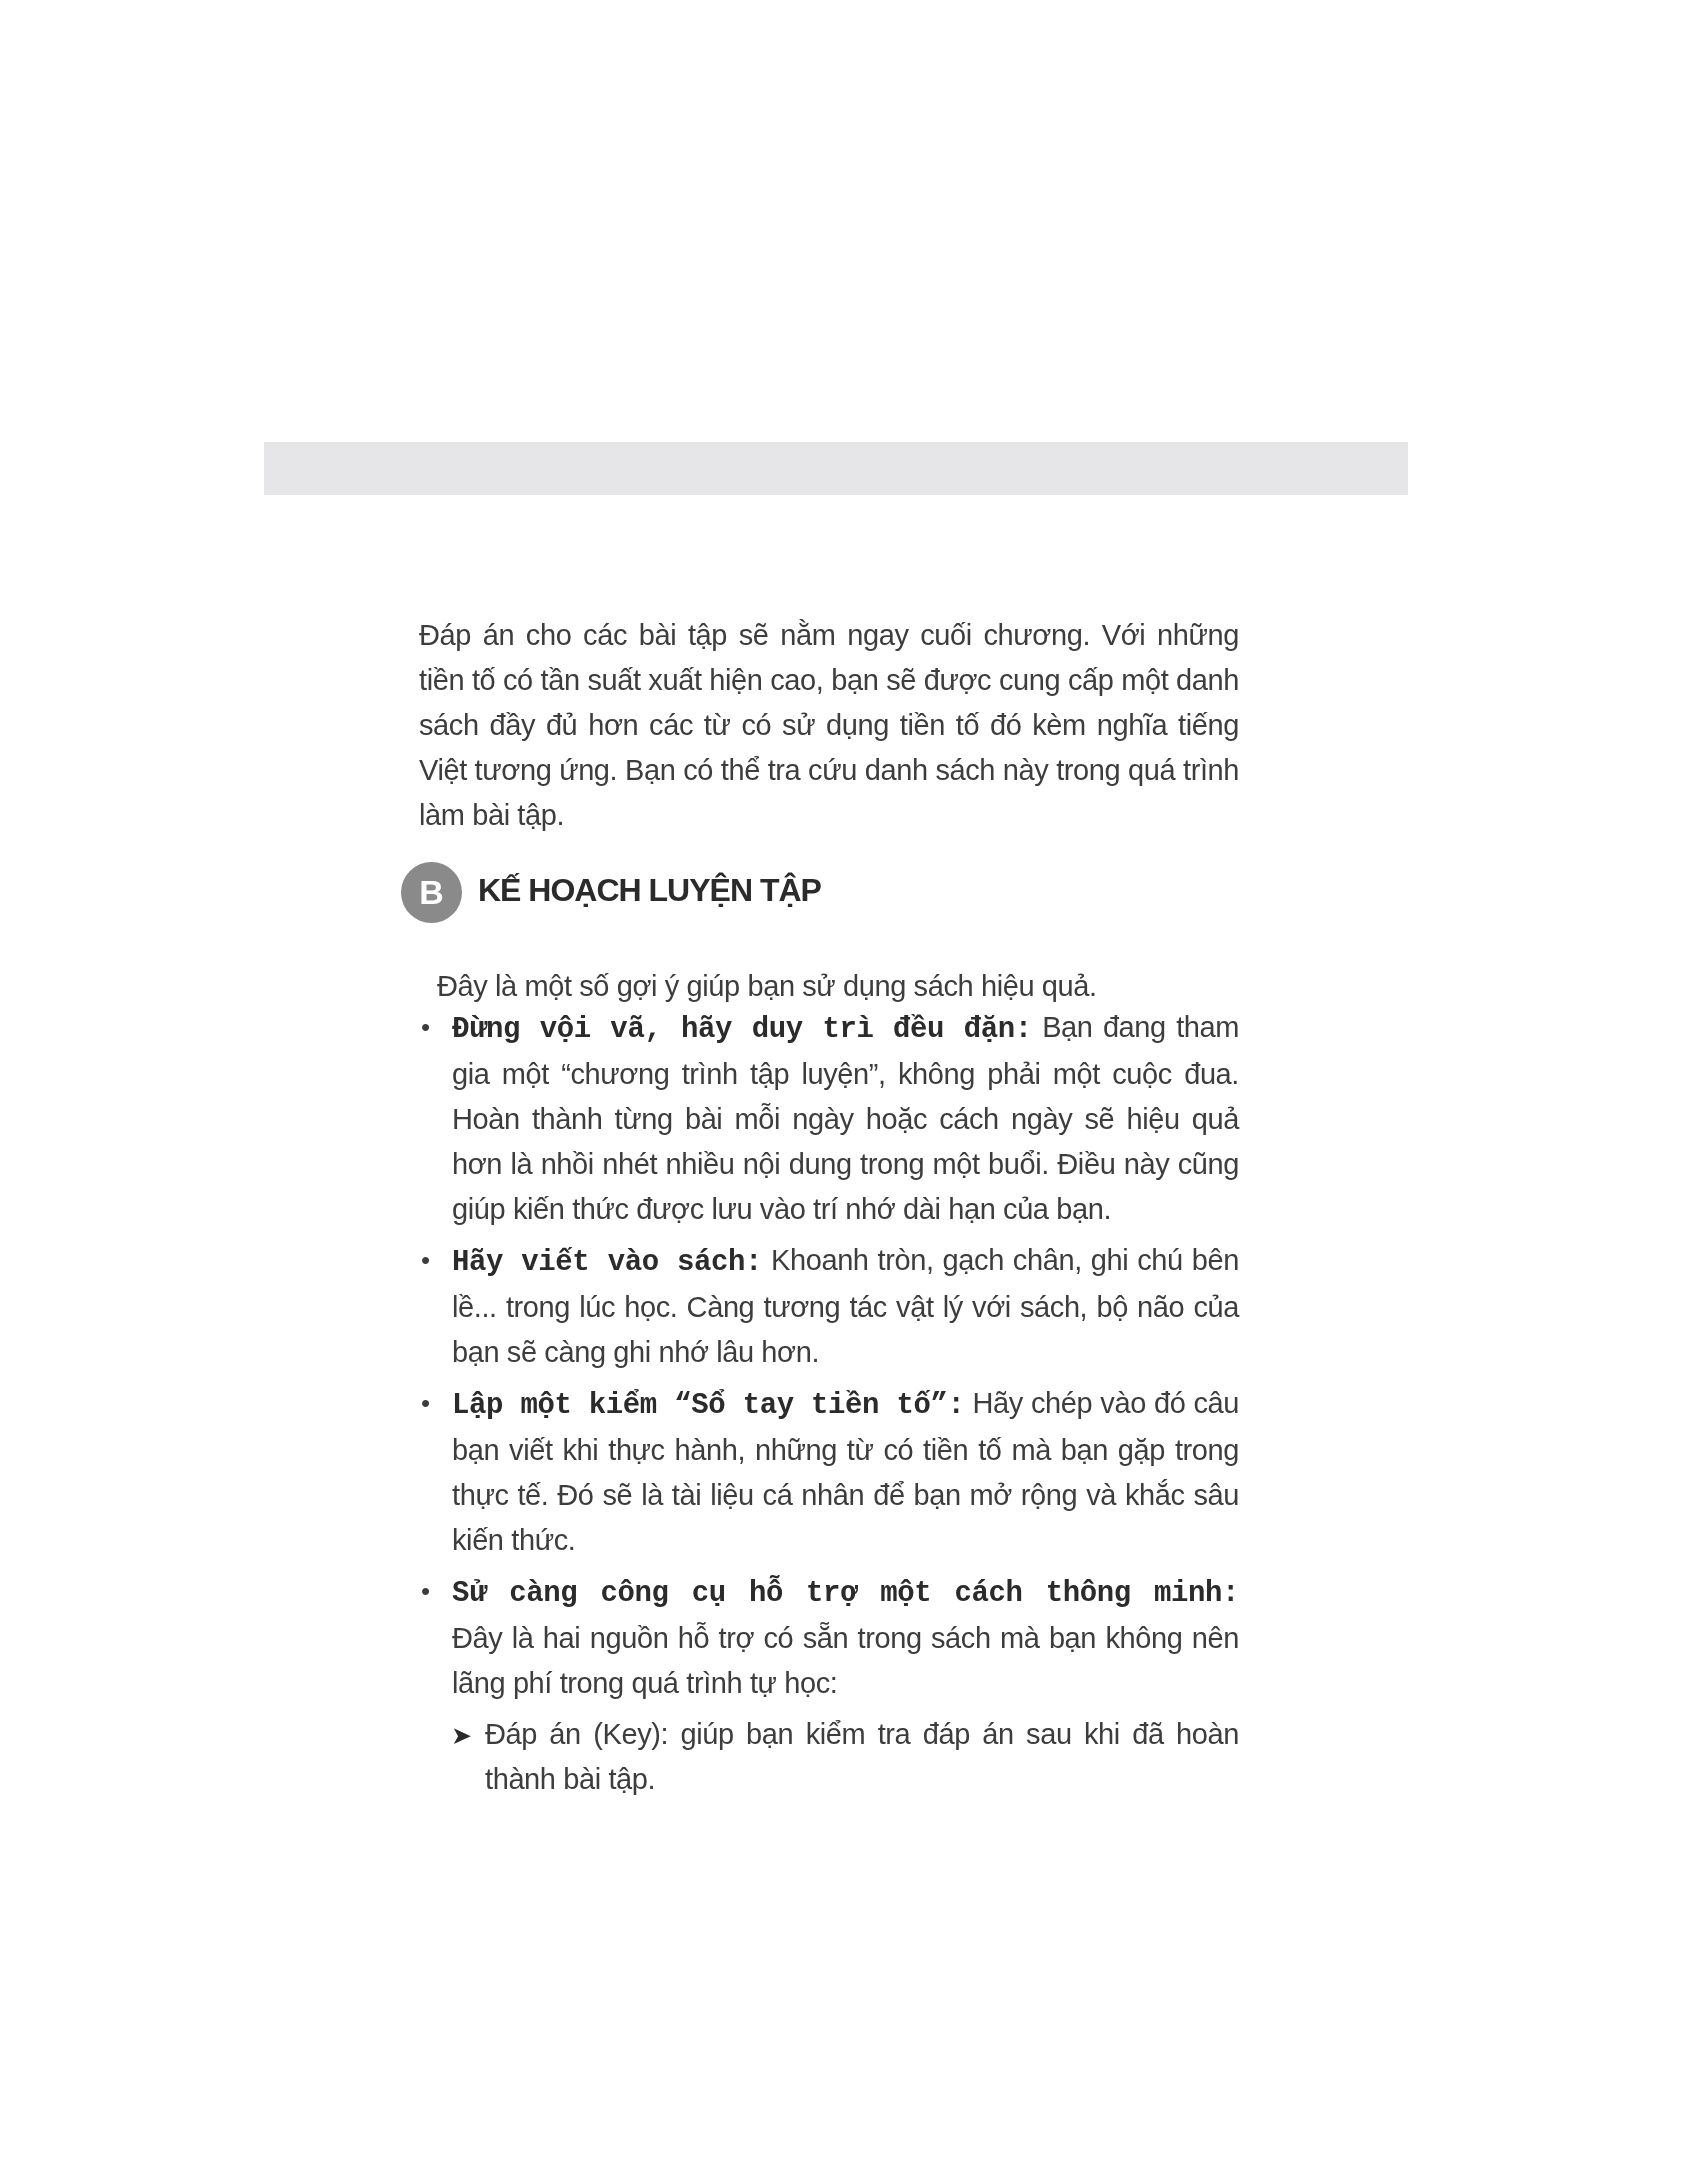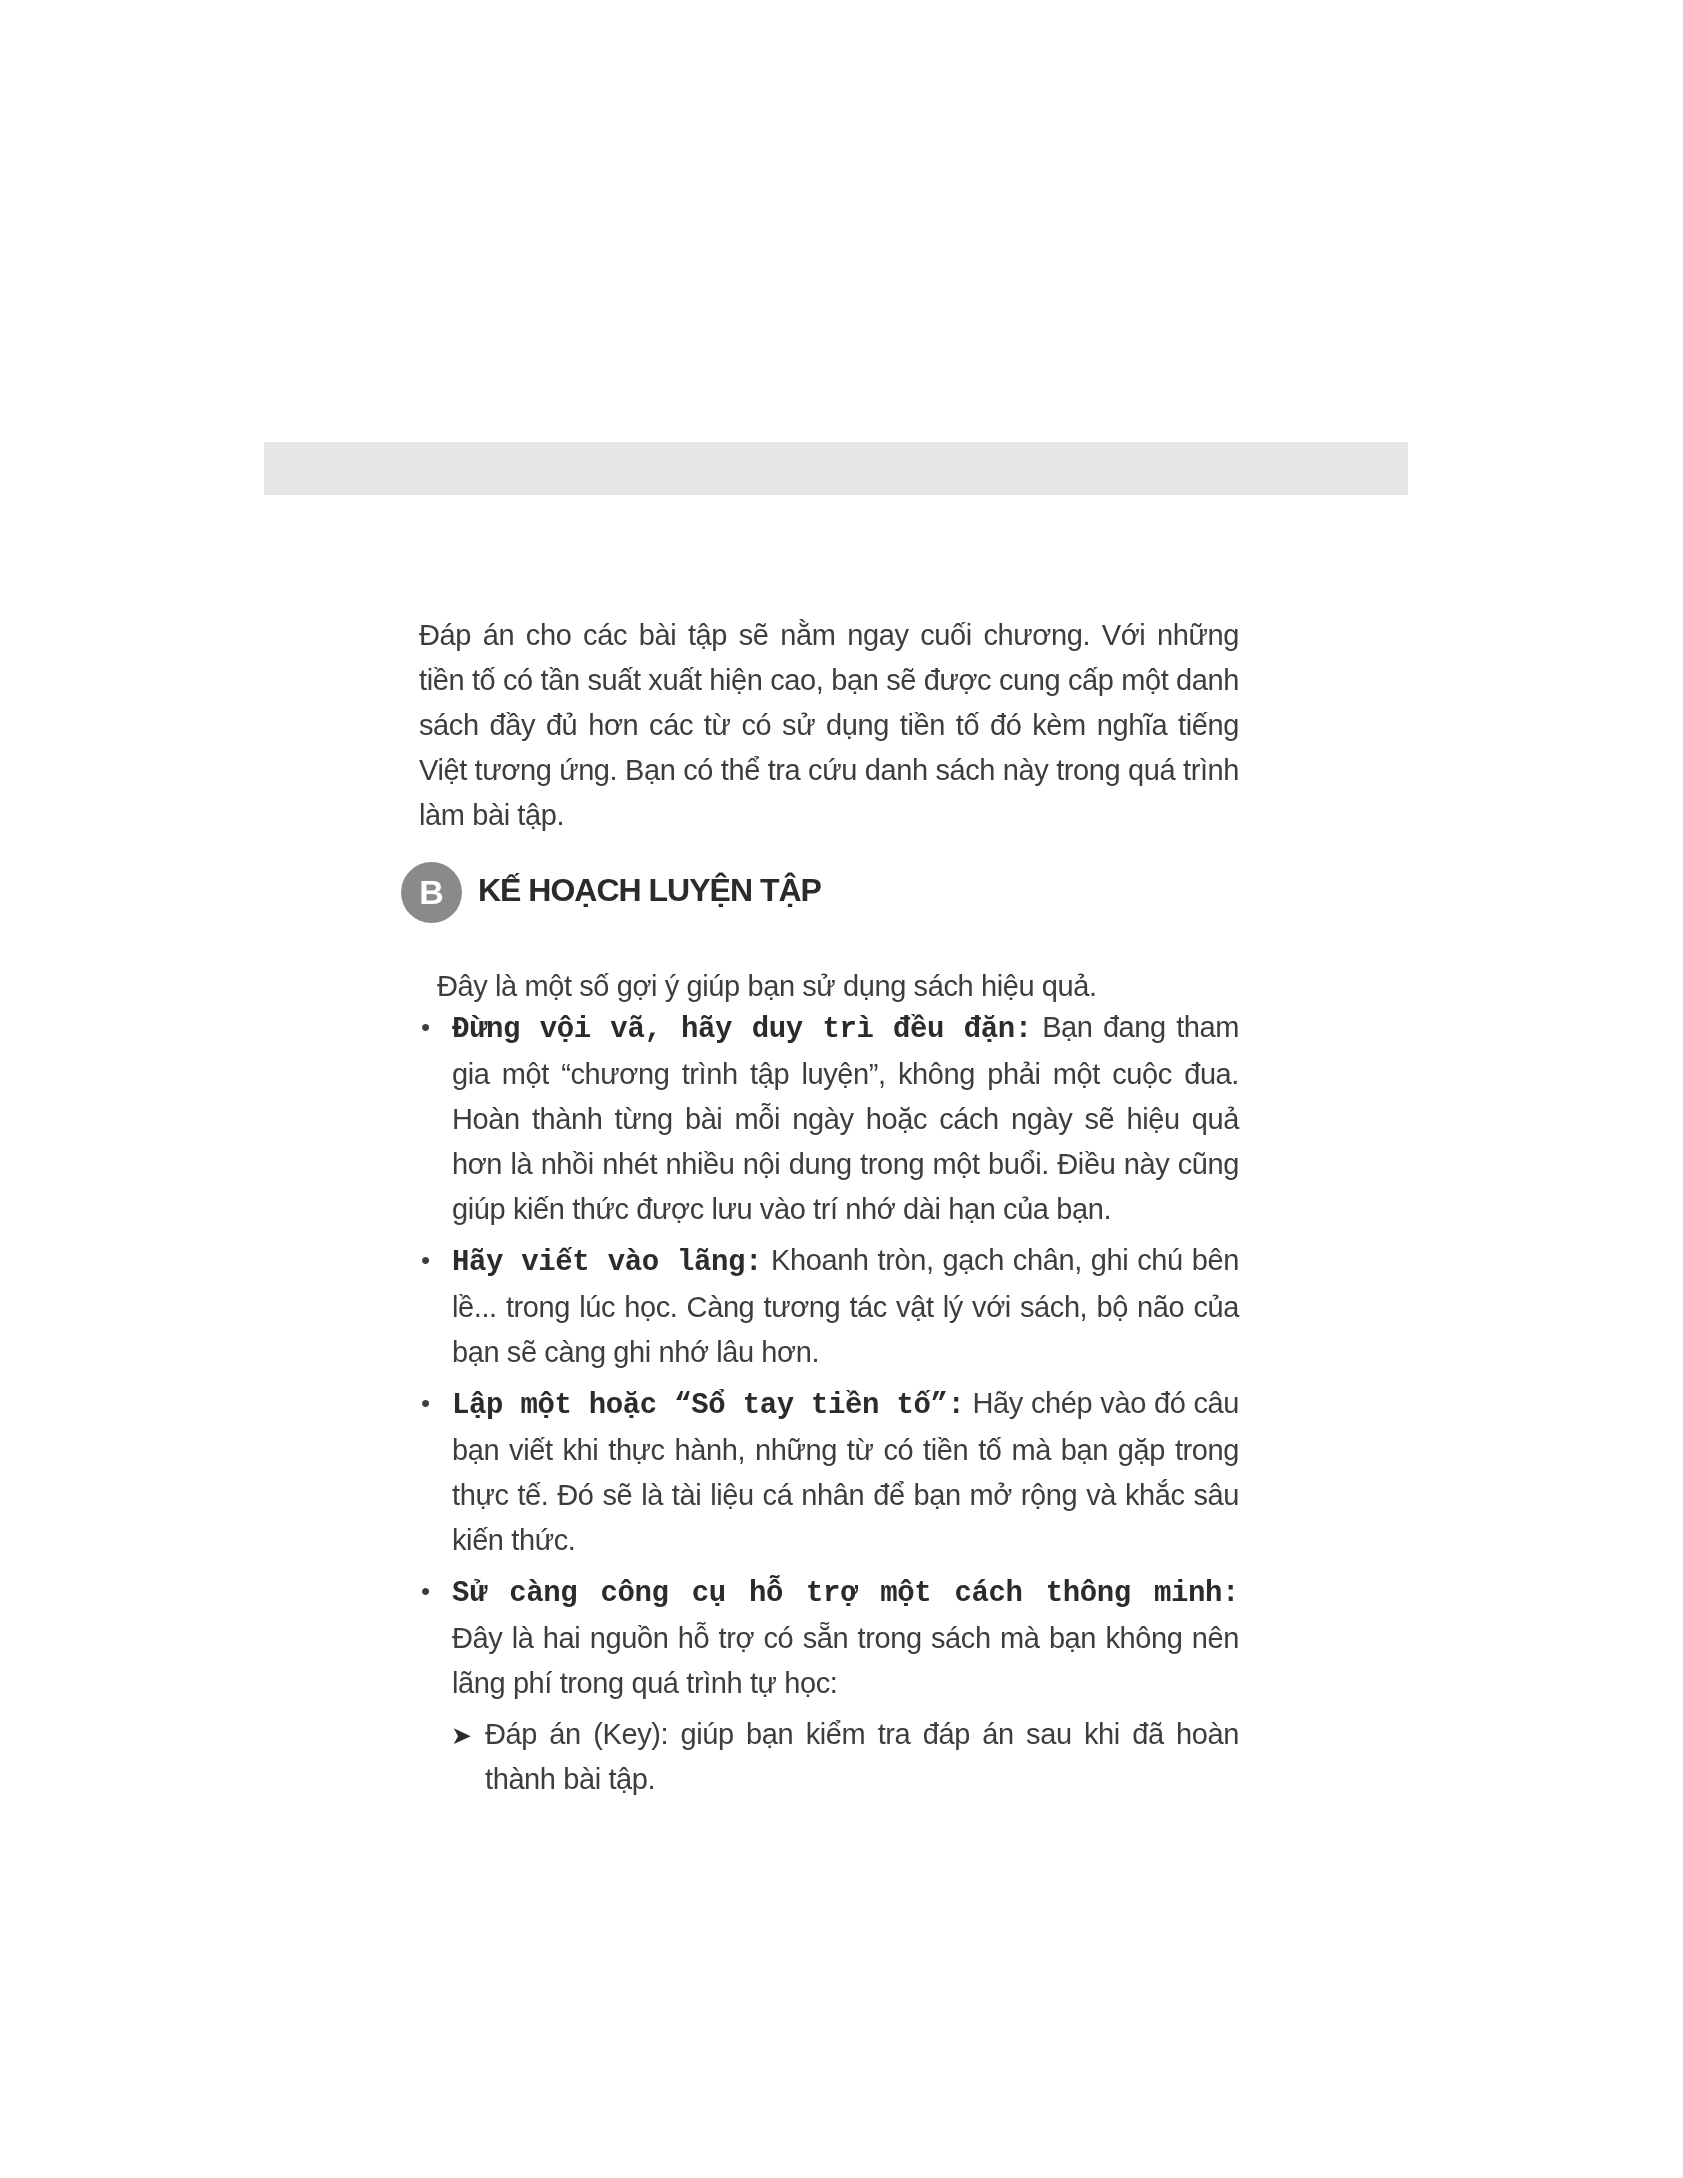--- a/index.html
+++ b/index.html
@@ -127,26 +127,26 @@
   <p class="intro body-text">Đây là một số gợi ý giúp bạn sử dụng sách hiệu quả.</p>
 
   <ul class="tips body-text">
     <li>
       <span class="dot-marker">•</span>
       <span class="lead">Đừng vội vã, hãy duy trì đều đặn:</span>
       <span>Bạn đang tham gia một “chương trình tập luyện”, không phải một cuộc đua. Hoàn thành từng bài mỗi ngày hoặc cách ngày sẽ hiệu quả hơn là nhồi nhét nhiều nội dung trong một buổi. Điều này cũng giúp kiến thức được lưu vào trí nhớ dài hạn của bạn.</span>
     </li>
     <li>
       <span class="dot-marker">•</span>
-      <span class="lead">Hãy viết vào lãng:</span>
+      <span class="lead">Hãy viết vào sách:</span>
       <span>Khoanh tròn, gạch chân, ghi chú bên lề... trong lúc học. Càng tương tác vật lý với sách, bộ não của bạn sẽ càng ghi nhớ lâu hơn.</span>
     </li>
     <li>
       <span class="dot-marker">•</span>
-      <span class="lead">Lập một hoặc “Sổ tay tiền tố”:</span>
+      <span class="lead">Lập một kiểm “Sổ tay tiền tố”:</span>
       <span>Hãy chép vào đó câu bạn viết khi thực hành, những từ có tiền tố mà bạn gặp trong thực tế. Đó sẽ là tài liệu cá nhân để bạn mở rộng và khắc sâu kiến thức.</span>
     </li>
     <li>
       <span class="dot-marker">•</span>
       <span class="lead">Sử càng công cụ hỗ trợ một cách thông minh:</span>
       <span>Đây là hai nguồn hỗ trợ có sẵn trong sách mà bạn không nên lãng phí trong quá trình tự học:</span>
     </li>
     <div class="sub-item">
       <span class="arrow-marker">➤</span>
       <span>Đáp án (Key): giúp bạn kiểm tra đáp án sau khi đã hoàn thành bài tập.</span>

